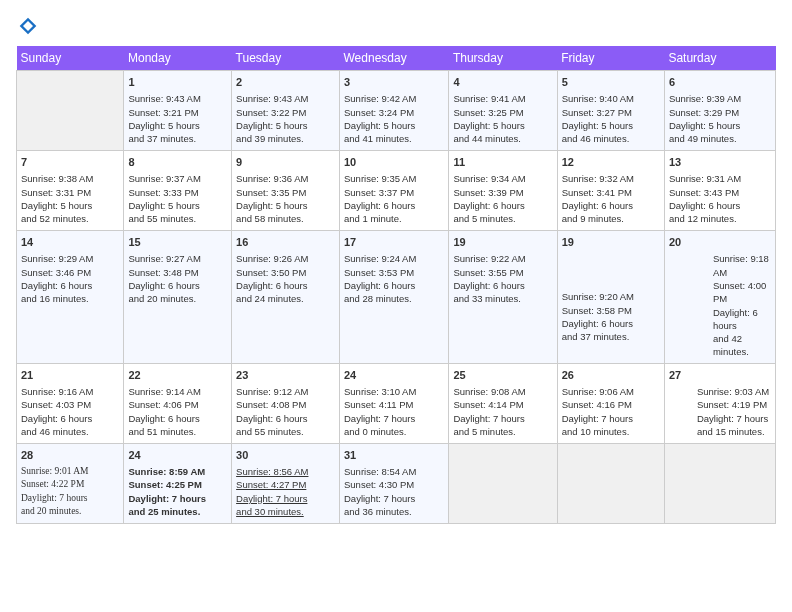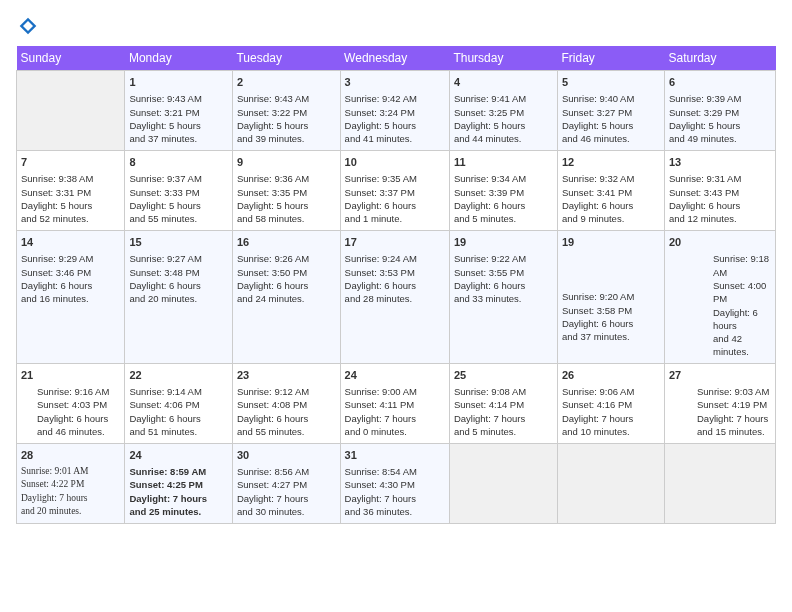--- a/index.html
+++ b/index.html
@@ -279,42 +279,42 @@
             <span class="day-number">20</span>
             <div class="day-info" style="white-space: pre-line; margin-left: 44px;">Sunrise: 9:18 AM
 Sunset: 4:00 PM
 Daylight: 6 hours
 and 42 minutes.</div>
           </td>
         </tr>
         <tr>
           <td>
             <span class="day-number">21</span>
-            <div class="day-info" style="white-space: pre-line; margin-left: 16px;">Sunrise: 9:16 AM
+            <div class="day-info" style="white-space: pre-line;">Sunrise: 9:16 AM
 Sunset: 4:03 PM
 Daylight: 6 hours
 and 46 minutes.</div>
           </td>
           <td>
             <span class="day-number">22</span>
             <div class="day-info" style="white-space: pre-line;">Sunrise: 9:14 AM
 Sunset: 4:06 PM
 Daylight: 6 hours
 and 51 minutes.</div>
           </td>
           <td>
             <span class="day-number">23</span>
             <div class="day-info" style="white-space: pre-line;">Sunrise: 9:12 AM
 Sunset: 4:08 PM
 Daylight: 6 hours
 and 55 minutes.</div>
           </td>
           <td>
             <span class="day-number">24</span>
-            <div class="day-info" style="white-space: pre-line;">Sunrise: 9:00 AM
+            <div class="day-info" style="white-space: pre-line;">Sunrise: 3:10 AM
 Sunset: 4:11 PM
 Daylight: 7 hours
 and 0 minutes.</div>
           </td>
           <td>
             <span class="day-number">25</span>
             <div class="day-info" style="white-space: pre-line;">Sunrise: 9:08 AM
 Sunset: 4:14 PM
 Daylight: 7 hours
 and 5 minutes.</div>
@@ -344,21 +344,21 @@
           </td>
           <td>
             <span class="day-number">24</span>
             <div class="day-info" style="white-space: pre-line; font-weight: bold;">Sunrise: 8:59 AM
 Sunset: 4:25 PM
 Daylight: 7 hours
 and 25 minutes.</div>
           </td>
           <td>
             <span class="day-number">30</span>
-            <div class="day-info" style="white-space: pre-line;">Sunrise: 8:56 AM
+            <div class="day-info" style="white-space: pre-line; text-decoration: underline;">Sunrise: 8:56 AM
 Sunset: 4:27 PM
 Daylight: 7 hours
 and 30 minutes.</div>
           </td>
           <td>
             <span class="day-number">31</span>
             <div class="day-info" style="white-space: pre-line;">Sunrise: 8:54 AM
 Sunset: 4:30 PM
 Daylight: 7 hours
 and 36 minutes.</div>

